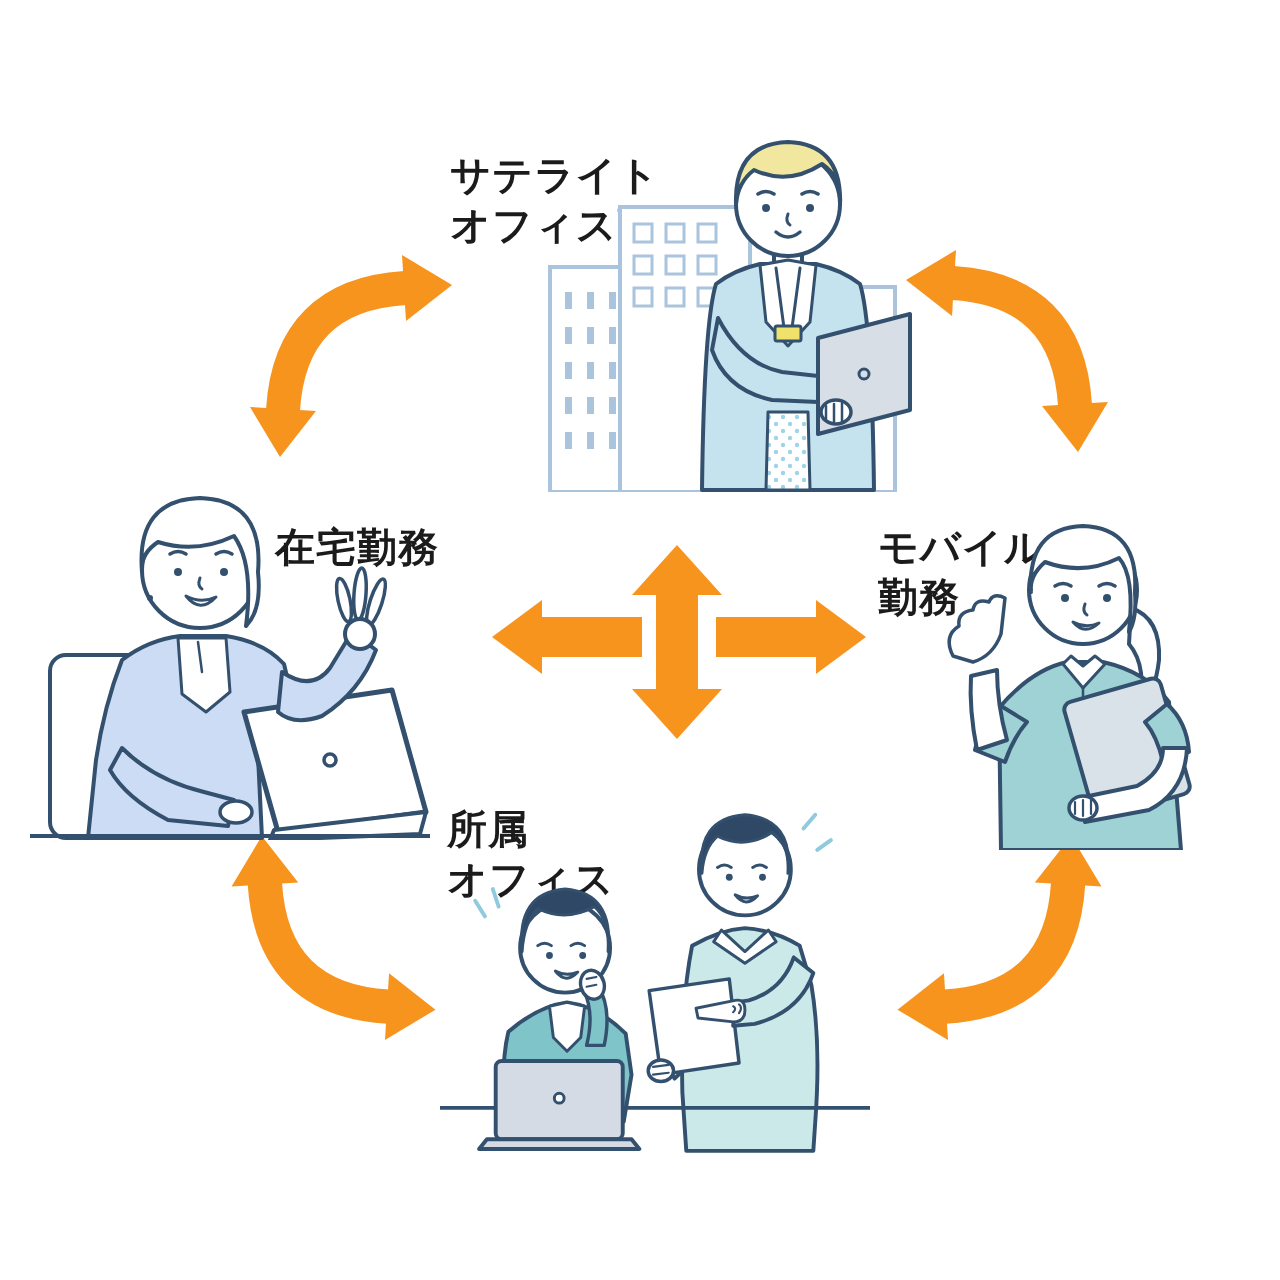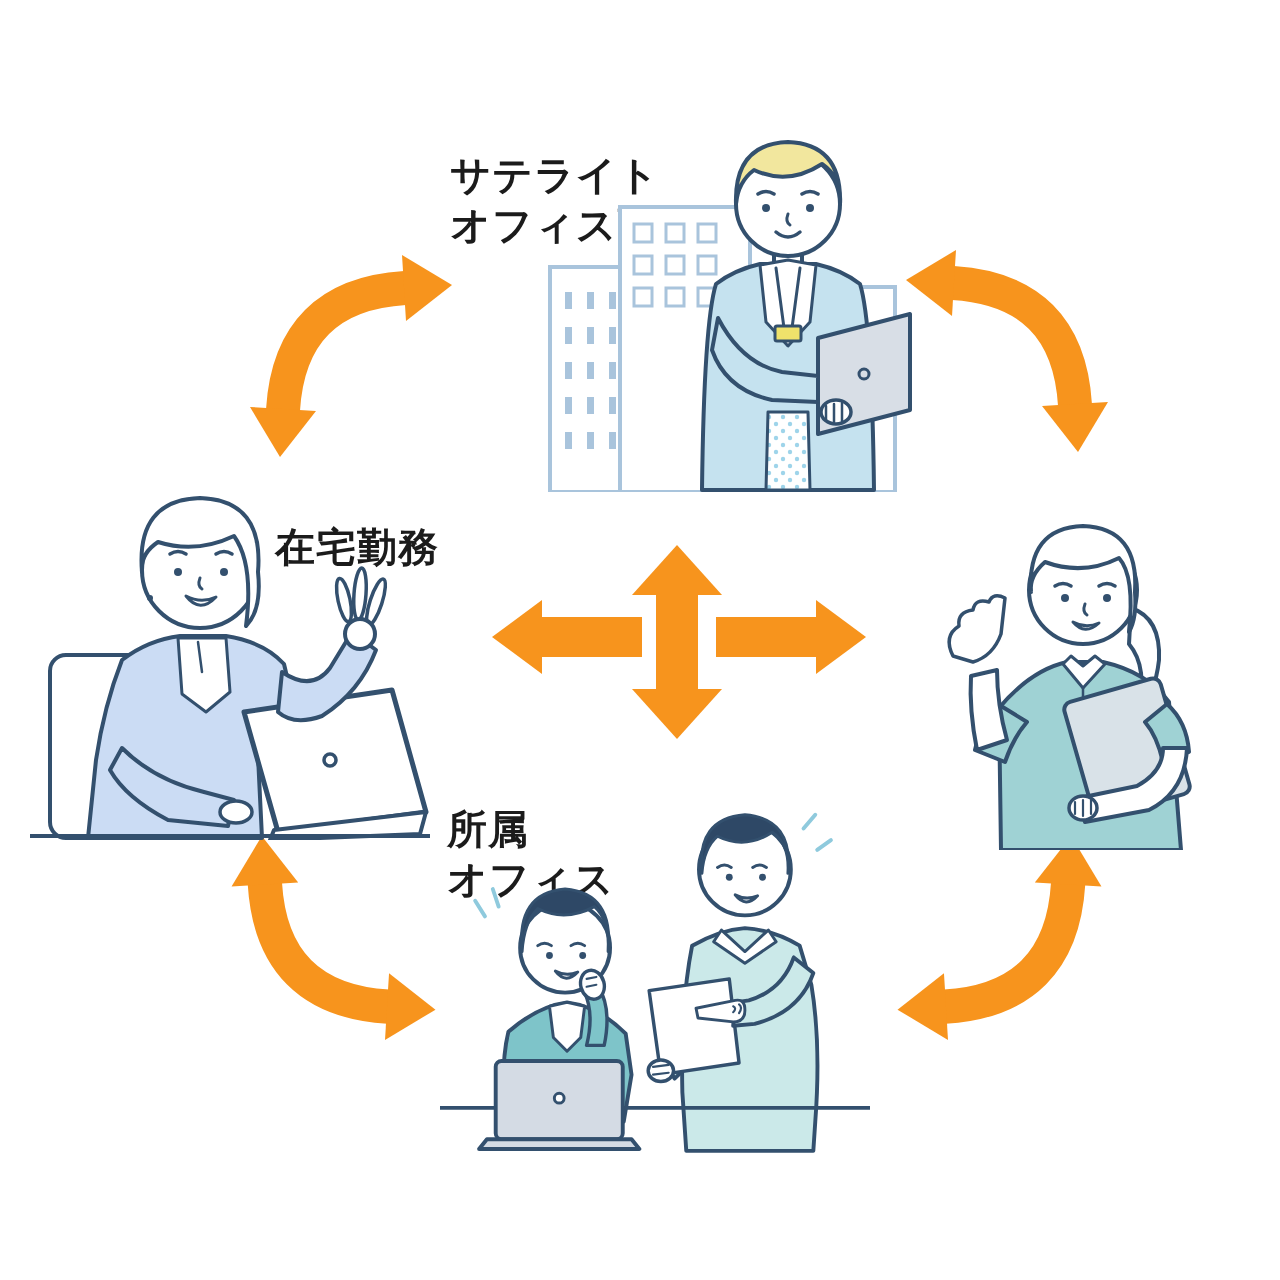--- a/index.html
+++ b/index.html
@@ -64,20 +64,22 @@
   <div class="label" style="left:450px;top:150px;">
     <div>サテライト</div>
     <div>オフィス勤務</div>
   </div>
 
   <div class="label" style="left:275px;top:522px;">
     <div>在宅勤務</div>
   </div>
 
   <div class="label" style="left:878px;top:522px;">
+    <div>モバイル</div>
+    <div>勤務</div>
   </div>
 
   <div class="label" style="left:447px;top:804px;">
     <div>所属</div>
     <div>オフィス</div>
   </div>
 
   <svg class="pos" style="left:520px;top:112px;" width="400" height="380" viewBox="0 0 400 380">
     <defs>
       <pattern id="dotp" width="14" height="14" patternUnits="userSpaceOnUse">

